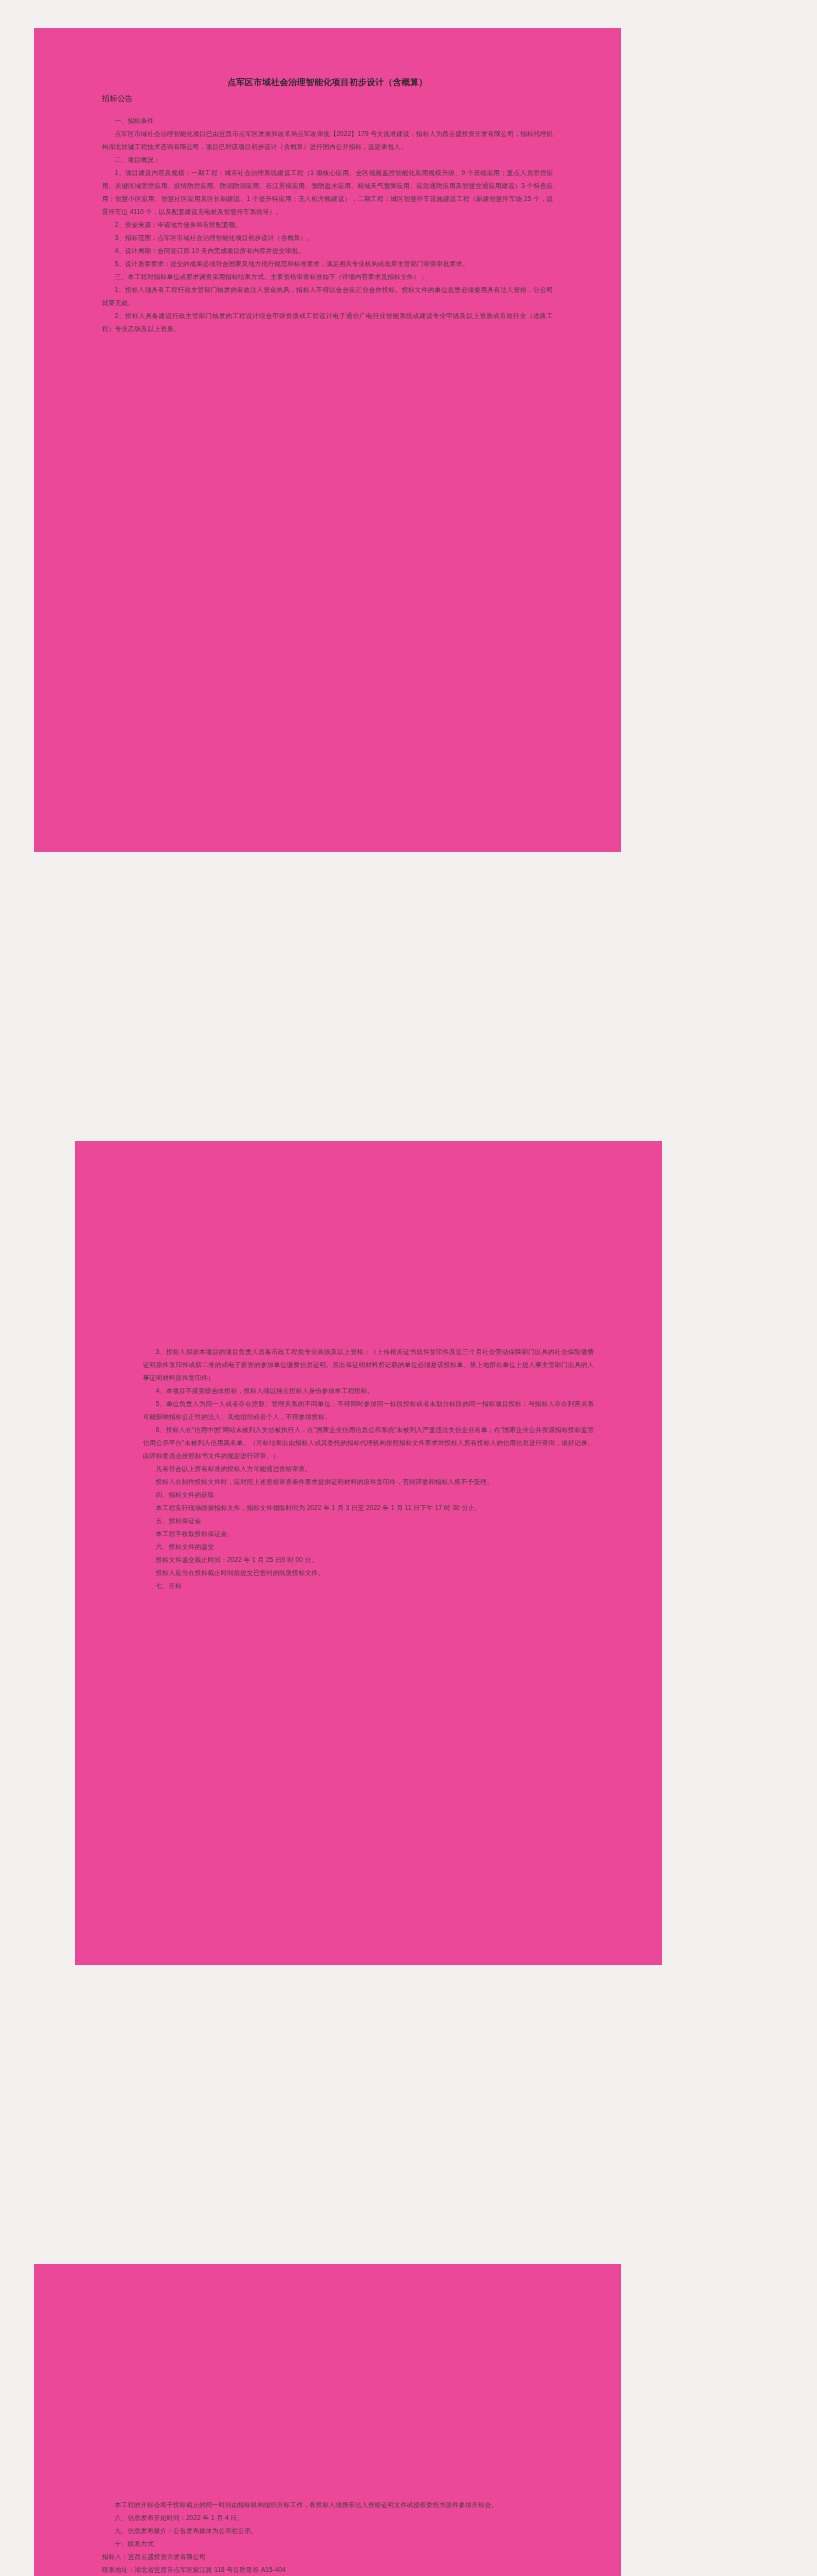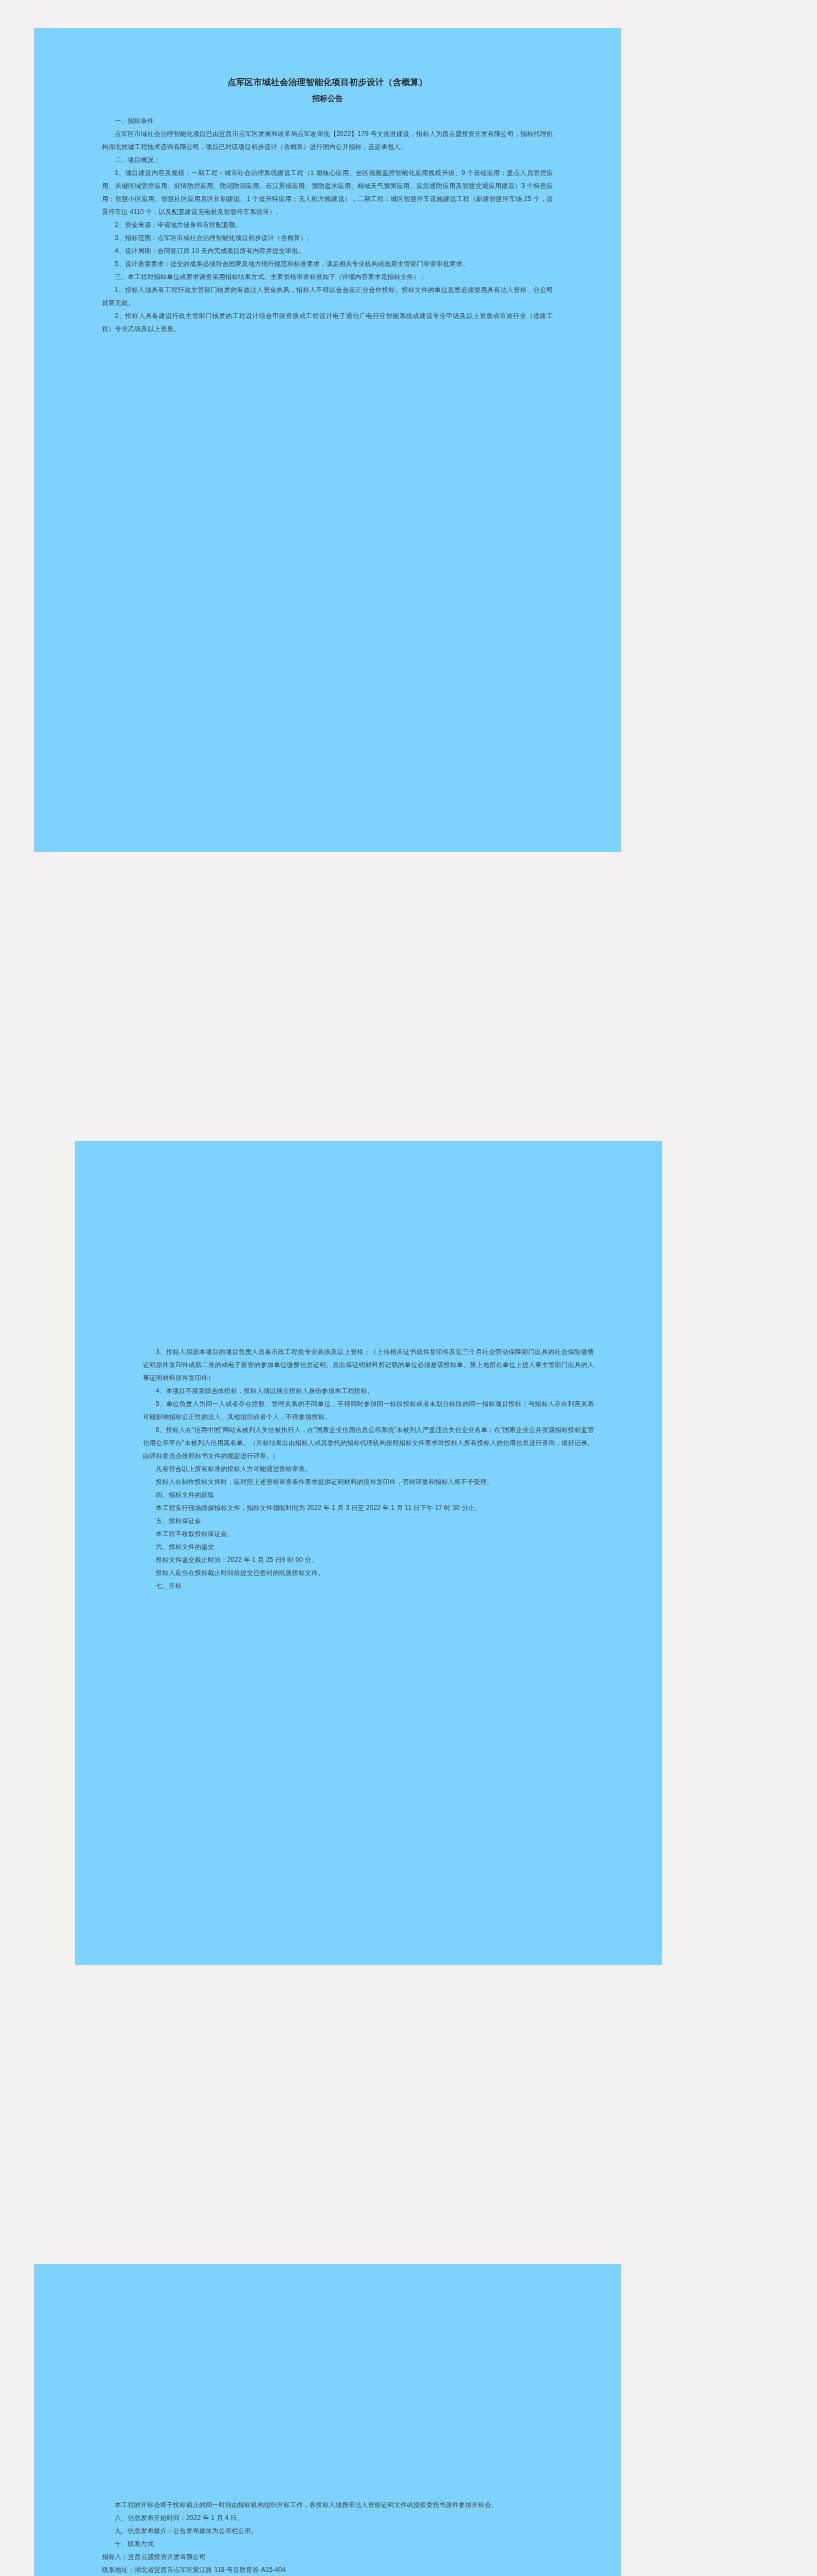--- a/index.html
+++ b/index.html
@@ -11,21 +11,21 @@
     font-family: "Liberation Sans", sans-serif;
   }
   .doc {
     width: 818px;
     min-height: 3470px;
     position: relative;
     background: #f2f1ef;
   }
   .page {
     position: absolute;
-    background: #7dd3fc;
+    background: #ec4899;
     box-shadow: 0 0 0.5px rgba(0,0,0,0.18);
     overflow: hidden;
   }
   .page-1 { left: 34px;  top: 28px;   width: 587px; height: 824px; }
   .page-2 { left: 75px; top: 1141px; width: 587px; height: 824px; }
   .page-3 { left: 34px;  top: 2264px; width: 587px; height: 824px; }
 
   .page-inner {
     position: absolute;
     left: 68px;
@@ -39,23 +39,22 @@
 
   .title {
     text-align: center;
     font-size: 8.5px;
     font-weight: bold;
     line-height: 15.5px;
     color: #2c2c2c;
     letter-spacing: 0.2px;
   }
   .subtitle {
-    text-align: center;
     font-size: 7.7px;
-    font-weight: bold;
+    font-weight: normal;
     line-height: 15.5px;
     margin-bottom: 8px;
     color: #2c2c2c;
   }
   p.para {
     font-size: 6.4px;
     line-height: 13px;
     margin: 0;
     text-indent: 2em;
     text-align: justify;

